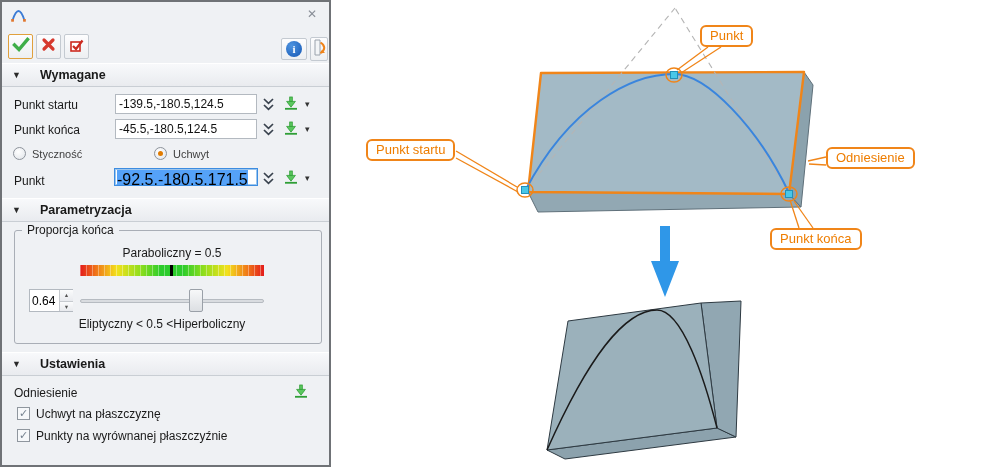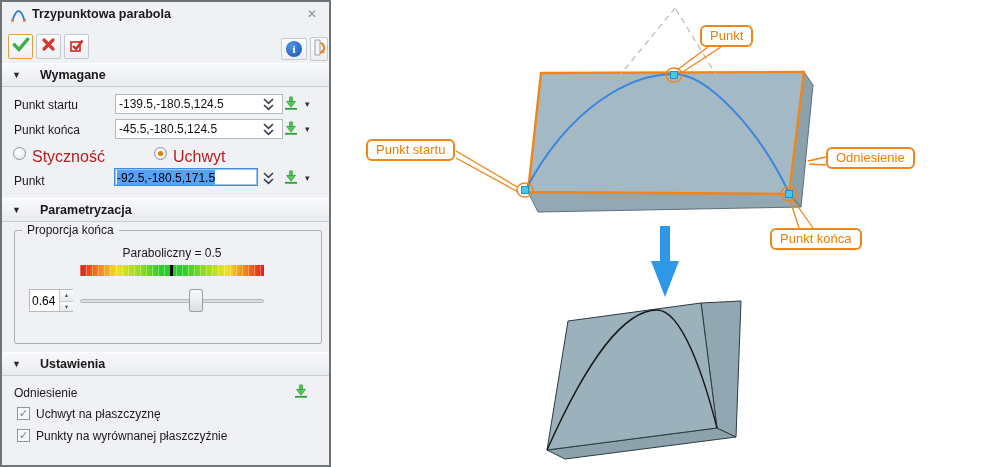--- a/index.html
+++ b/index.html
@@ -27,36 +27,36 @@
                  text-align: center; line-height: 16px; }
 
   .sect-header { position: absolute; left: 0; width: 327px; height: 24px;
                  background: linear-gradient(#f8f9fb, #e9ebef);
                  border-top: 1px solid #ffffff; border-bottom: 1px solid #c9ced4;
                  display: flex; align-items: center; }
   .sect-tri { font-size: 9px; color: #2a2a2a; margin-left: 10px; }
   .sect-label { font-size: 12.5px; font-weight: bold; color: #1a1a1a; margin-left: 19px; }
 
   .f-label { position: absolute; left: 12px; font-size: 12px; color: #1a1a1a; }
-  .f-input { position: absolute; left: 113px; width: 168px; height: 20px; border: 1px solid #b3b9c0;
+  .f-input { position: absolute; left: 113px; width: 142px; height: 20px; border: 1px solid #b3b9c0;
              background: #fff; font-size: 12px; padding: 1px 3px; color: #111;
              font-family: "Liberation Sans", "DejaVu Sans", sans-serif; }
   .f-input-focused { position: absolute; left: 112px; width: 144px; height: 18px;
                      border: 1px solid #3c8ce0; box-shadow: inset 0 0 0 1px #9cc6ee;
-                     background: #fff; font-size: 12px; padding: 2px 2px; color: #111; overflow: hidden;
+                     background: #fff; font-size: 16px; padding: 2px 2px; color: #111; overflow: hidden;
                      white-space: nowrap; }
   .sel-text { background: #55a2f8; color: #000; padding: 1px 0; }
   .row-icon { position: absolute; }
   .caret { font-size: 9px; color: #333; line-height: 10px; }
 
   .radio { position: absolute; width: 13px; height: 13px; border-radius: 50%;
            border: 1px solid #8d939b; background: radial-gradient(circle at 40% 35%, #ffffff, #dfe3e8); }
   .radio.checked::after { content: ""; position: absolute; left: 3px; top: 3px; width: 5px; height: 5px;
                           border-radius: 50%; background: #e07b00; }
-  .radio-label { position: absolute; font-size: 16px; color: #b91c1c; }
+  .radio-label { position: absolute; font-size: 11px; color: #404040; }
 
   .groupbox { position: absolute; left: 12px; top: 228px; width: 308px; height: 114px;
               border: 1px solid #a9aeb6; border-radius: 3px; }
   .groupbox-title { position: absolute; left: 20px; top: 221px; font-size: 12px; color: #1a1a1a;
                     background: #eff1f4; padding: 0 5px; }
   .parab-label { position: absolute; left: 78px; top: 244px; width: 184px; text-align: center;
                  font-size: 12px; color: #1a1a1a; }
   .grad-bar { position: absolute; left: 78px; top: 263px; width: 184px; height: 11px;
               background: linear-gradient(90deg,#e31b1b 0%,#f07818 9%,#f3e11c 20%,#8ede1c 33%,#2ccc2c 44%,#2ccc2c 56%,#8ede1c 67%,#f3e11c 80%,#f07818 91%,#e31b1b 100%); }
   .grad-stripes { position: absolute; inset: 0;
@@ -94,21 +94,20 @@
   <div class="panel">
 
     <div class="titlebar">
       <span class="title-icon">
         <svg width="17" height="16" viewBox="0 0 17 16">
           <path d="M2.5 13.5 Q8.5 -5.5 14.5 13.5" stroke="#3a7bd5" stroke-width="1.8" fill="none"></path>
           <rect x="1.2" y="12" width="2.7" height="2.7" fill="#e2762c"></rect>
           <rect x="13.1" y="12" width="2.7" height="2.7" fill="#e2762c"></rect>
         </svg>
       </span>
-      <span class="title-text">Trzypunktowa parabola</span>
       <span class="close-btn">
         <span>✕</span>
       </span>
     </div>
 
     <div class="tb-btn focused" style="left:6px">
       <span>
         <svg width="18" height="15" viewBox="0 0 18 15">
           <path d="M2.5 8 L7 12.5 L15.5 2.5" stroke="#3fae49" stroke-width="3.4" fill="none" stroke-linecap="square"></path>
         </svg>
@@ -219,20 +218,21 @@
     </div>
     <div class="spinner">
       <input value="0.64" style="">
       <div class="spin-col">
         <div class="spin-btn"><span>▲</span></div>
         <div class="spin-btn"><span>▼</span></div>
       </div>
     </div>
     <div class="slider-track"></div>
     <div class="slider-handle"></div>
+    <div class="range-label">Eliptyczny &lt; 0.5 &lt;Hiperboliczny</div>
 
     <div class="sect-header" style="top:350px">
       <span class="sect-tri">▼</span>
       <span class="sect-label">Ustawienia</span>
     </div>
 
     <div class="f-label" style="top:384px">Odniesienie</div>
     <span class="row-icon" style="left:291px; top:381px">
       <svg width="16" height="16" viewBox="0 0 16 16">
         <path d="M2 13.8 H14" stroke="#2f9e36" stroke-width="1.8"></path>

